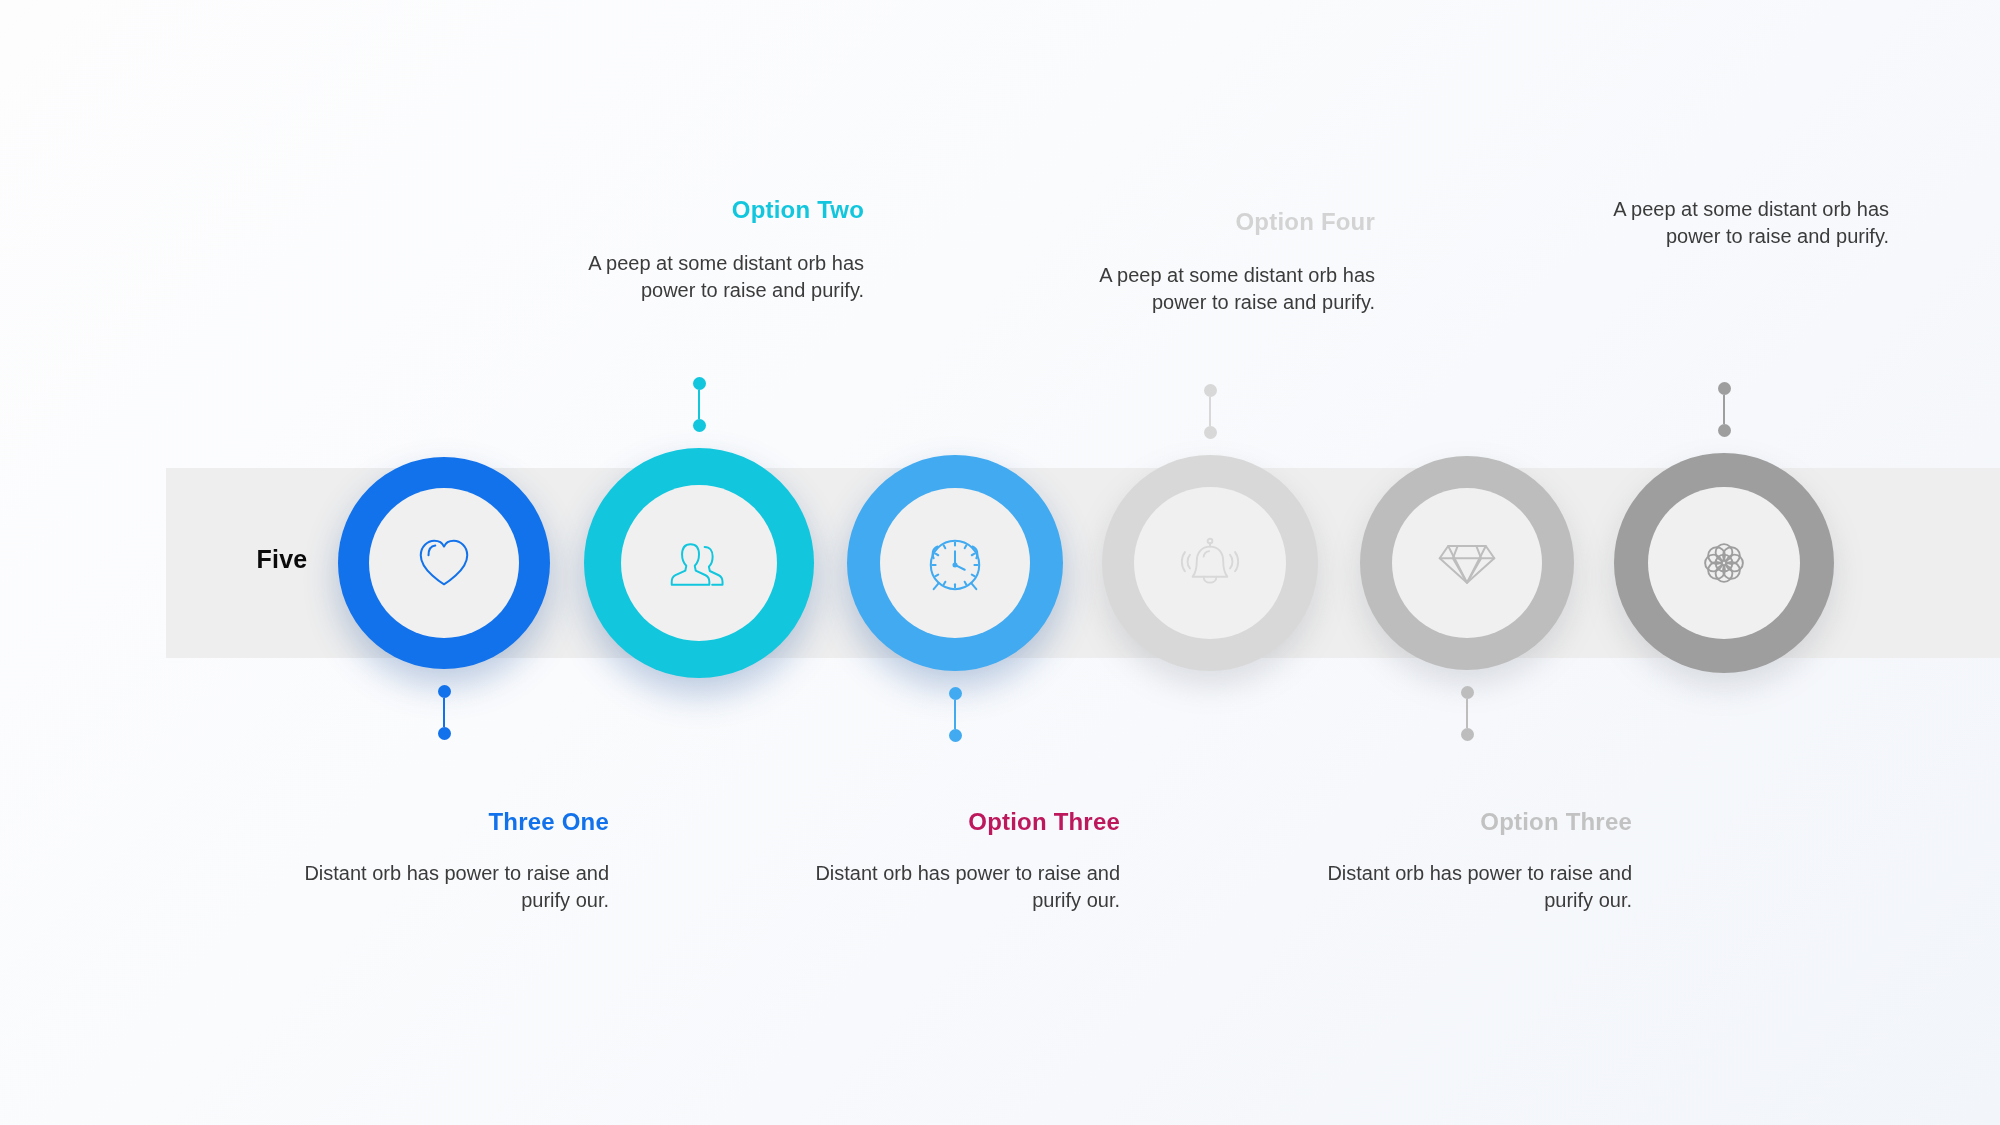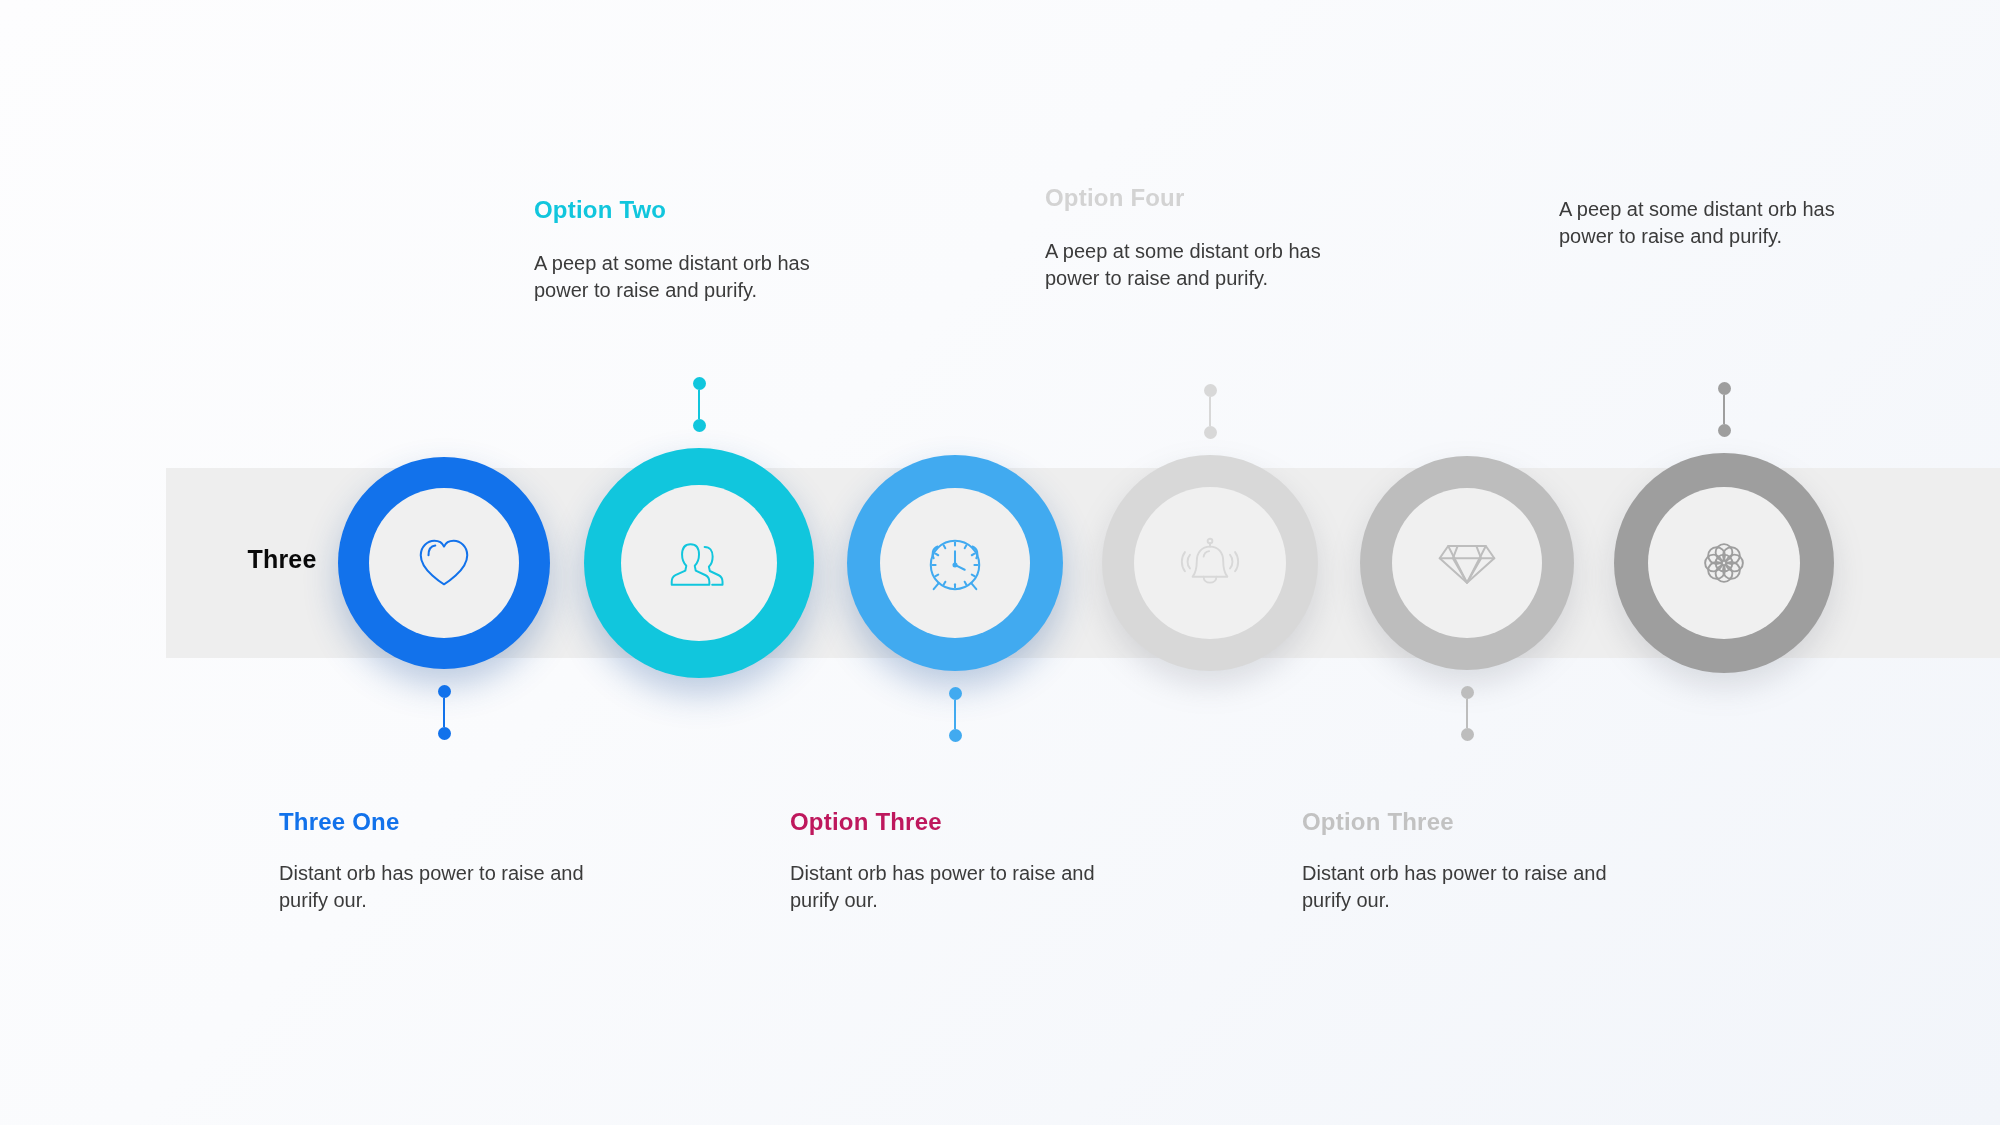--- a/index.html
+++ b/index.html
@@ -73,41 +73,41 @@
   }
   .connector .stem {
     width: 2px;
     flex: 1 1 auto;
   }
 
   
   .block {
     position: absolute;
     width: 330px;
-    text-align: left;
+    text-align: right;
   }
   .block .title {
     font-size: 24px;
     font-weight: bold;
     letter-spacing: 0.2px;
     margin-bottom: 26px;
   }
   .block .desc {
     font-size: 20px;
     line-height: 1.35;
     color: #3b3b3b;
   }
   .block.below .title { margin-bottom: 24px; }
 </style>
 </head>
 <body>
 
 <div id="band"></div>
 
-<div id="start-label">Three</div>
+<div id="start-label">Five</div>
 
 <div id="stage">
     <div class="node" style="left:338px; top:457px;width:212px; height:212px;background:#1272eb; box-shadow:0 16px 34px rgba(40,90,160,0.30);">
       <div class="inner" style="width:150px; height:150px;">
         <span>
           <svg width="62" height="62" viewBox="0 0 64 64">
             <path fill="none" stroke="#1272eb" stroke-width="2.1" stroke-linecap="round" stroke-linejoin="round" d="M32 54 C32 54 8 40 8 24 C8 15 15 9 22 9 C27 9 30.5 11.5 32 15 C33.5 11.5 37 9 42 9 C49 9 56 15 56 24 C56 40 32 54 32 54 Z"></path>
             <path fill="none" stroke="#1272eb" stroke-width="2.1" stroke-linecap="round" stroke-linejoin="round" d="M16 24 C16 18 19 14.5 23 14"></path>
           </svg>
         </span>
@@ -192,21 +192,21 @@
             <path fill="none" stroke="#d8d8d8" stroke-width="2.1" stroke-linecap="round" stroke-linejoin="round" d="M61.5 19 C66 25 66 34 61.5 40"></path>
           </svg>
         </span>
       </div>
     </div>
     <div class="connector" style="left:1203px; top:384px; height:55px;">
       <div class="dot" style="background:#d8d8d8;"></div>
       <div class="stem" style="background:#d8d8d8;"></div>
       <div class="dot" style="background:#d8d8d8;"></div>
     </div>
-    <div class="block above" style="left:1045px; top:184px;">
+    <div class="block above" style="left:1045px; top:208px;">
       <div class="title" style="color:#d3d3d3;">Option Four</div>
       <div class="desc" style="color:#3b3b3b;">A peep at some distant orb has power to raise and purify.</div>
     </div>
     <div class="node" style="left:1360px; top:456px;width:214px; height:214px;background:#bdbdbd; box-shadow:0 14px 30px rgba(120,125,135,0.22);">
       <div class="inner" style="width:150px; height:150px;">
         <span>
           <svg width="64" height="56" viewBox="0 0 68 58">
             <path fill="none" stroke="#bdbdbd" stroke-width="2.1" stroke-linecap="round" stroke-linejoin="round" d="M14 11 L54 11 L34 50 Z"></path>
             <path fill="none" stroke="#bdbdbd" stroke-width="2.1" stroke-linecap="round" stroke-linejoin="round" d="M14 11 L5 24 L34 50 L63 24 L54 11"></path>
             <line fill="none" stroke="#bdbdbd" stroke-width="2.1" stroke-linecap="round" stroke-linejoin="round" x1="5" y1="24" x2="63" y2="24"></line>

